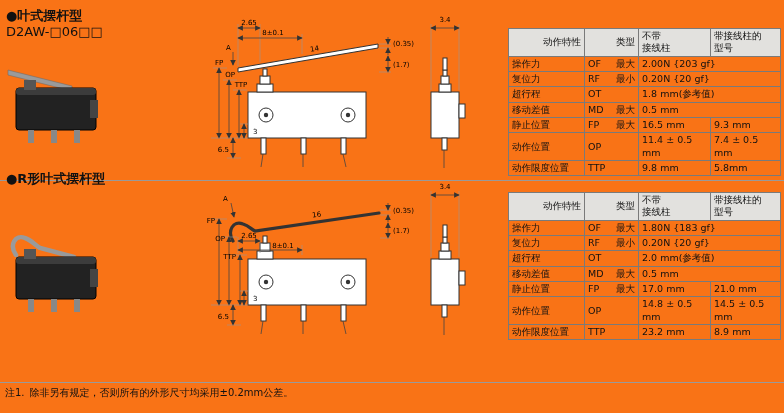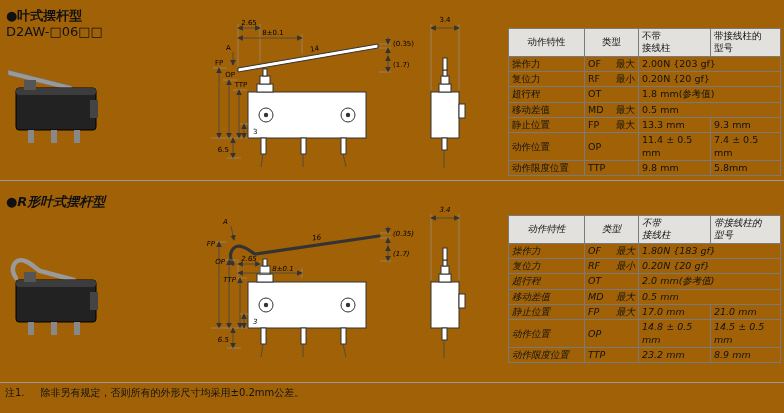--- a/index.html
+++ b/index.html
@@ -1,39 +1,39 @@
 <!DOCTYPE html>
 <html><head>
 <meta charset="utf-8">
 <style>
   *{box-sizing:border-box;margin:0;padding:0;}
   body{font-family:"DejaVu Sans","Liberation Sans",sans-serif;background:#fff;}
-  .page{position:relative;width:784px;height:413px;background:#a16207;overflow:hidden;color:#111;}
+  .page{position:relative;width:784px;height:413px;background:#f97316;overflow:hidden;color:#111;}
   .sec{position:absolute;left:0;width:784px;}
   #sec1{top:0;height:180px;}
-  #sec2{top:186px;height:201px;font-style:italic;}
+  #sec2{top:163px;height:201px;}
   .sec-title{position:absolute;left:6px;top:7px;font-size:13px;font-weight:700;}
   .sec-model{position:absolute;left:6px;top:24px;font-size:13px;}
   .photo{position:absolute;left:4px;}
   #sec1 .photo{top:56px;}
   #sec2 .photo{top:62px;}
   .drawing{position:absolute;left:183px;top:8px;width:300px;height:168px;}
   #sec2 .drawing{top:12px;}
   .spec-table{position:absolute;left:508px;top:28px;border-collapse:collapse;table-layout:fixed;
               width:272px;font-size:9.5px;border:1.5px solid #4a4a4a;}
   #sec2 .spec-table{top:29px;}
   .spec-table th,.spec-table td{border:1px solid #7a7a7a;padding:1px 3px;line-height:1.3;vertical-align:middle;}
-  .spec-table th{background:#e2e1de;font-weight:400;text-align:center;white-space:pre-line;}
+  .spec-table th{background:#e2e1de;font-weight:400;text-align:right;white-space:pre-line;}
   .spec-table th.cv,.spec-table td.cv{text-align:left;}
   td.ct .qual{float:right;}
   tr.grp td{border-top:1.5px solid #4a4a4a;}
   .divider{position:absolute;left:0;width:784px;border-top:1px solid #9a9a9a;}
   #div1{top:180px;} #div2{top:382px;}
   .notes{position:absolute;left:5px;top:386px;font-size:10px;line-height:13px;}
-  .note-label{margin-right:16px;}
+  .note-label{margin-right:5px;}
   svg text{font-family:inherit;}
   .dlab{font-size:7px;fill:#000;}
   .dim{stroke:#444;stroke-width:0.8;fill:none;}
   .ext{stroke:#999;stroke-width:0.6;}
   .part{fill:#fff;stroke:#333;stroke-width:1;}
 </style>
 </head>
 <body>
 
 <div class="page">
@@ -162,21 +162,21 @@
         <td class="cv" colspan="2">1.8 mm(参考值)</td>
       </tr>
       <tr>
         <td class="cl">移动差值</td>
         <td class="ct"><span>MD</span><span class="qual">最大</span></td>
         <td class="cv" colspan="2">0.5 mm</td>
       </tr>
       <tr class="grp">
         <td class="cl">静止位置</td>
         <td class="ct"><span>FP</span><span class="qual">最大</span></td>
-        <td class="cv">13.3 mm</td>
+        <td class="cv">16.5 mm</td>
         <td class="cv">9.3 mm</td>
       </tr>
       <tr>
         <td class="cl">动作位置</td>
         <td class="ct"><span>OP</span><span class="qual"></span></td>
         <td class="cv">11.4 ± 0.5 mm</td>
         <td class="cv">7.4 ± 0.5 mm</td>
       </tr>
       <tr>
         <td class="cl">动作限度位置</td>

